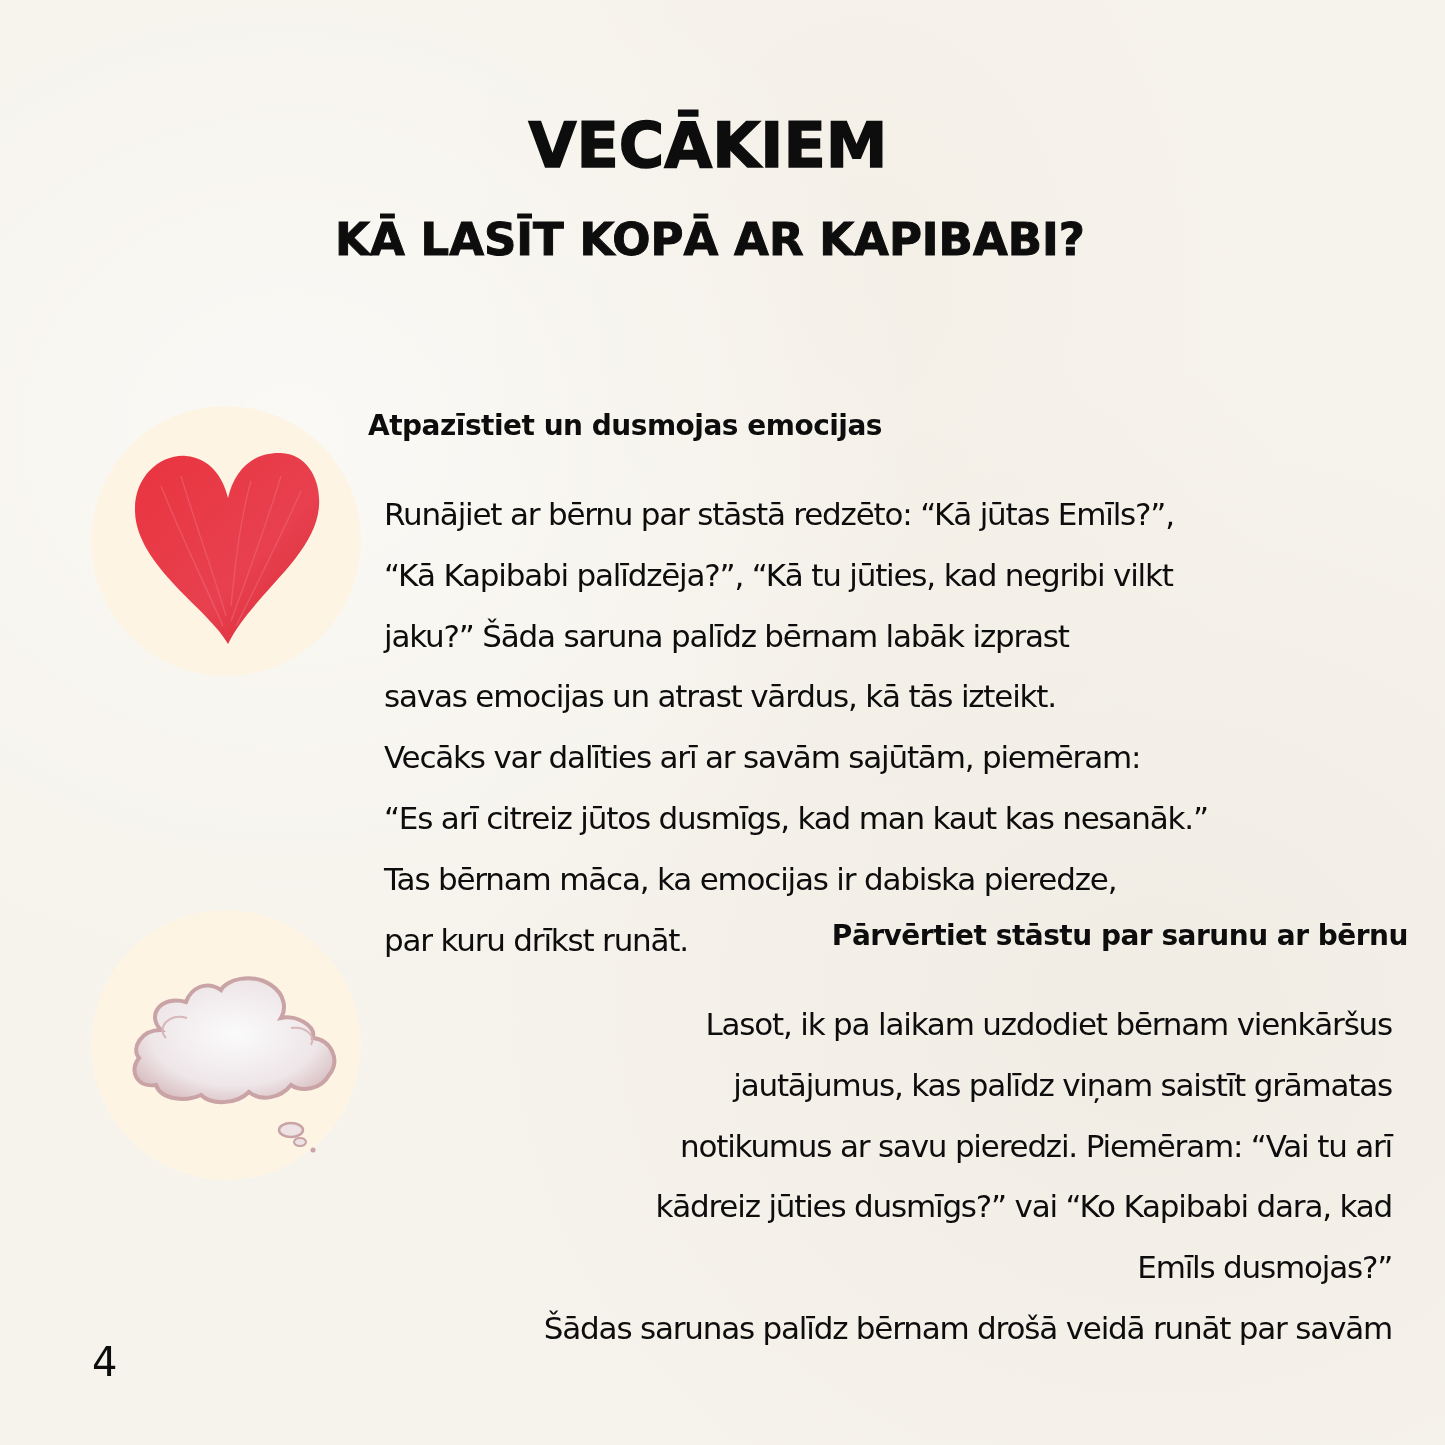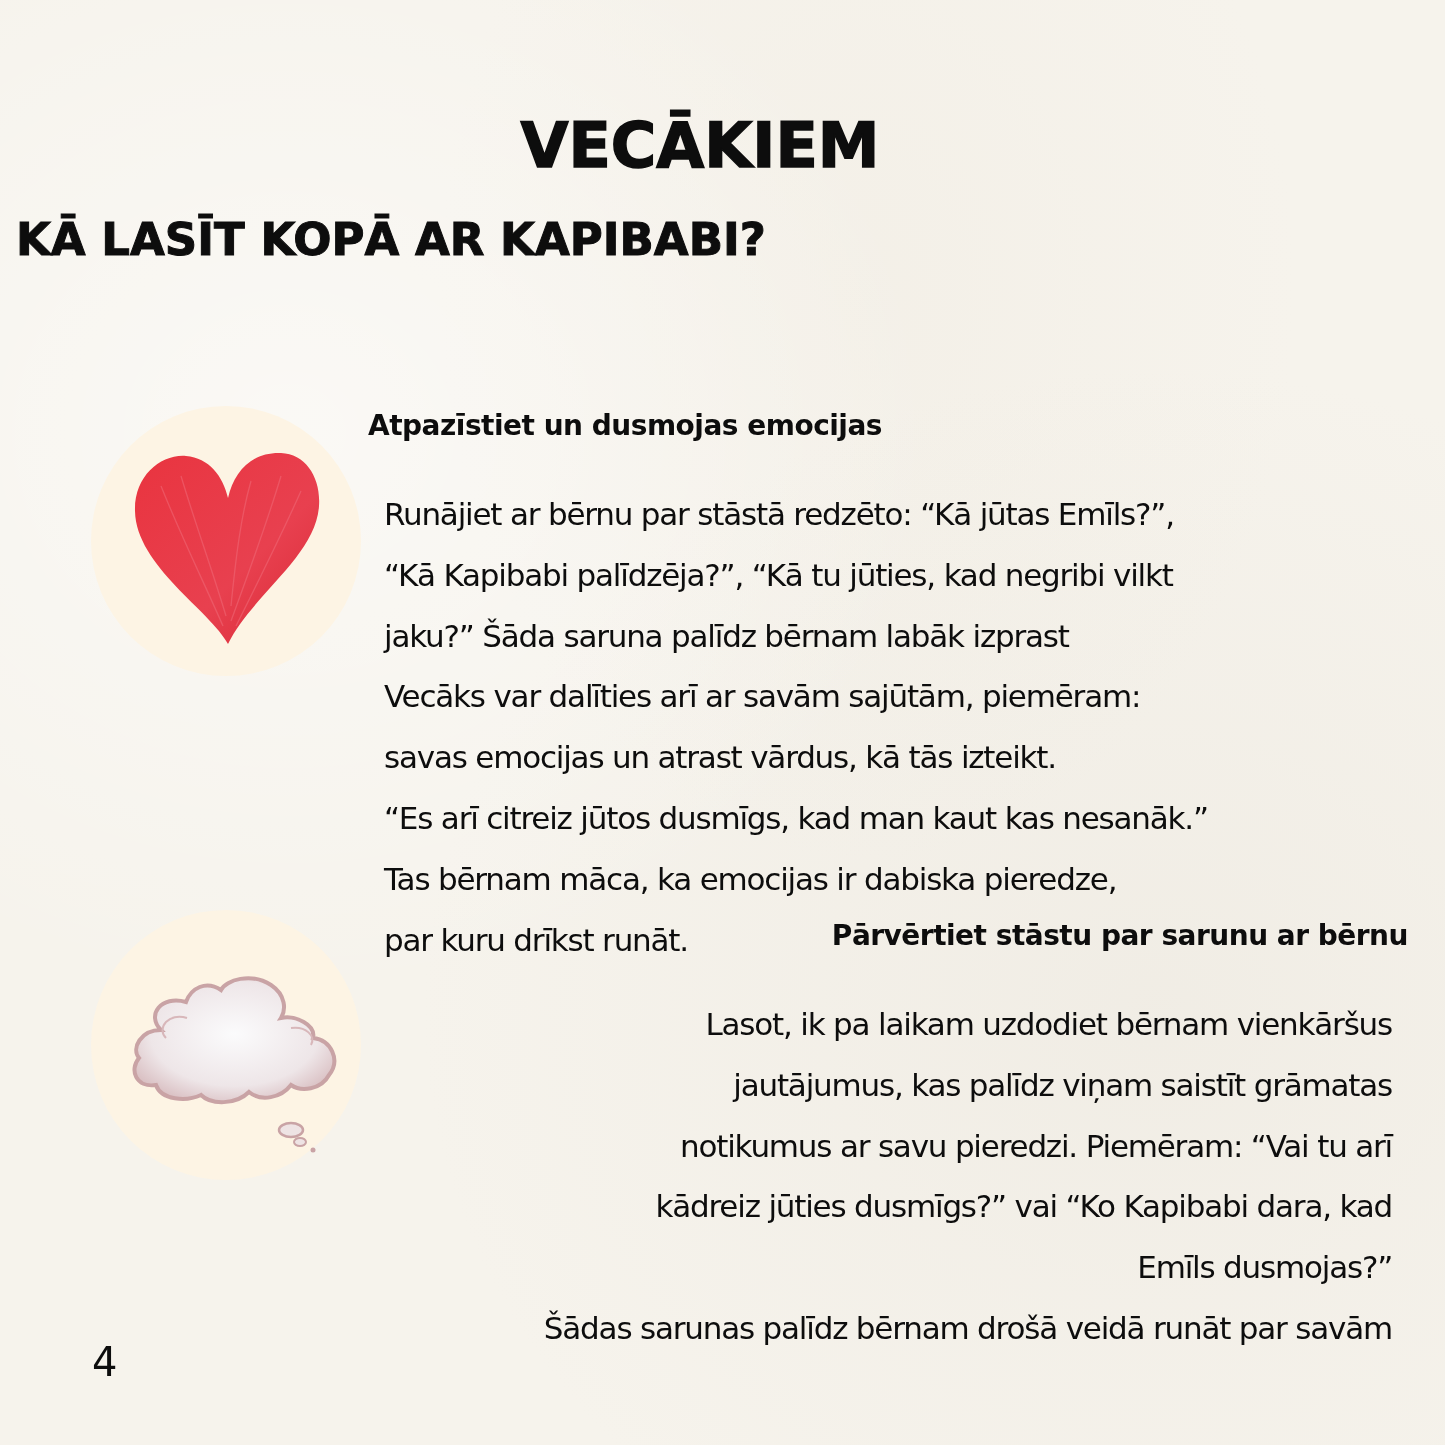--- a/index.html
+++ b/index.html
@@ -11,27 +11,27 @@
       radial-gradient(ellipse at 80% 70%, rgba(230,225,215,0.35) 0, rgba(230,225,215,0) 45%),
       radial-gradient(ellipse at 60% 20%, rgba(240,235,225,0.4) 0, rgba(240,235,225,0) 35%);
     position: relative;
     font-family: "DejaVu Sans", sans-serif;
     color: #0d0d0d;
   }
   .page { position: absolute; inset: 0; }
   .title {
     position: absolute; left: 0; width: 1400px; top: 108px; text-align: center;
     font-family: "DejaVu Sans", sans-serif; font-weight: 900; font-size: 62px;
-    letter-spacing: 0px; line-height: 76px; font-weight: bold;
+    letter-spacing: 0px; line-height: 76px; font-weight: bold; padding-left: 8px;
     -webkit-text-stroke: 1.5px #0d0d0d;
   }
   .subtitle {
-    position: absolute; left: 0; width: 1420px; top: 208px; 
+    position: absolute; left: 0; width: 1420px; top: 208px; text-align: center;
     font-family: "DejaVu Sans", sans-serif; font-weight: bold; font-size: 45px;
-    line-height: 64px; padding-left: 16px; -webkit-text-stroke: 1px #0d0d0d;
+    line-height: 64px; -webkit-text-stroke: 1px #0d0d0d;
   }
   .section { position: absolute; left: 368px; width: 1040px; }
   .sec1 { top: 404px; }
   .sec2 { top: 914px; text-align: right; }
   .heading {
     font-family: "DejaVu Sans", sans-serif; font-weight: bold; font-size: 28px;
     line-height: 44px; margin: 0 0 44px 0; letter-spacing: -0.5px;
   }
   .body-line {
     font-family: "DejaVu Sans", sans-serif; font-size: 31px; line-height: 44.8px;
@@ -75,22 +75,22 @@
         <path d="M160 75 C 150 110, 145 150, 140 200"></path>
       </g>
     </svg>
   </div>
 
   <div class="section sec1">
     <p class="heading">Atpazīstiet un dusmojas emocijas</p>
     <p class="body-line">Runājiet ar bērnu par stāstā redzēto: “Kā jūtas Emīls?”,</p>
     <p class="body-line">“Kā Kapibabi palīdzēja?”, “Kā tu jūties, kad negribi vilkt</p>
     <p class="body-line">jaku?” Šāda saruna palīdz bērnam labāk izprast</p>
+    <p class="body-line">savas emocijas un atrast vārdus, kā tās izteikt.</p>
     <p class="body-line">Vecāks var dalīties arī ar savām sajūtām, piemēram:</p>
-    <p class="body-line">savas emocijas un atrast vārdus, kā tās izteikt.</p>
     <p class="body-line">“Es arī citreiz jūtos dusmīgs, kad man kaut kas nesanāk.”</p>
     <p class="body-line">Tas bērnam māca, ka emocijas ir dabiska pieredze,</p>
     <p class="body-line">par kuru drīkst runāt.</p>
   </div>
 
   <div class="icon-circle circle2">
     <svg width="270" height="270" viewBox="0 0 270 270">
       <defs>
         <radialGradient id="cg" cx="0.5" cy="0.45" r="0.6">
           <stop offset="0" stop-color="#fbfbfc"></stop>

